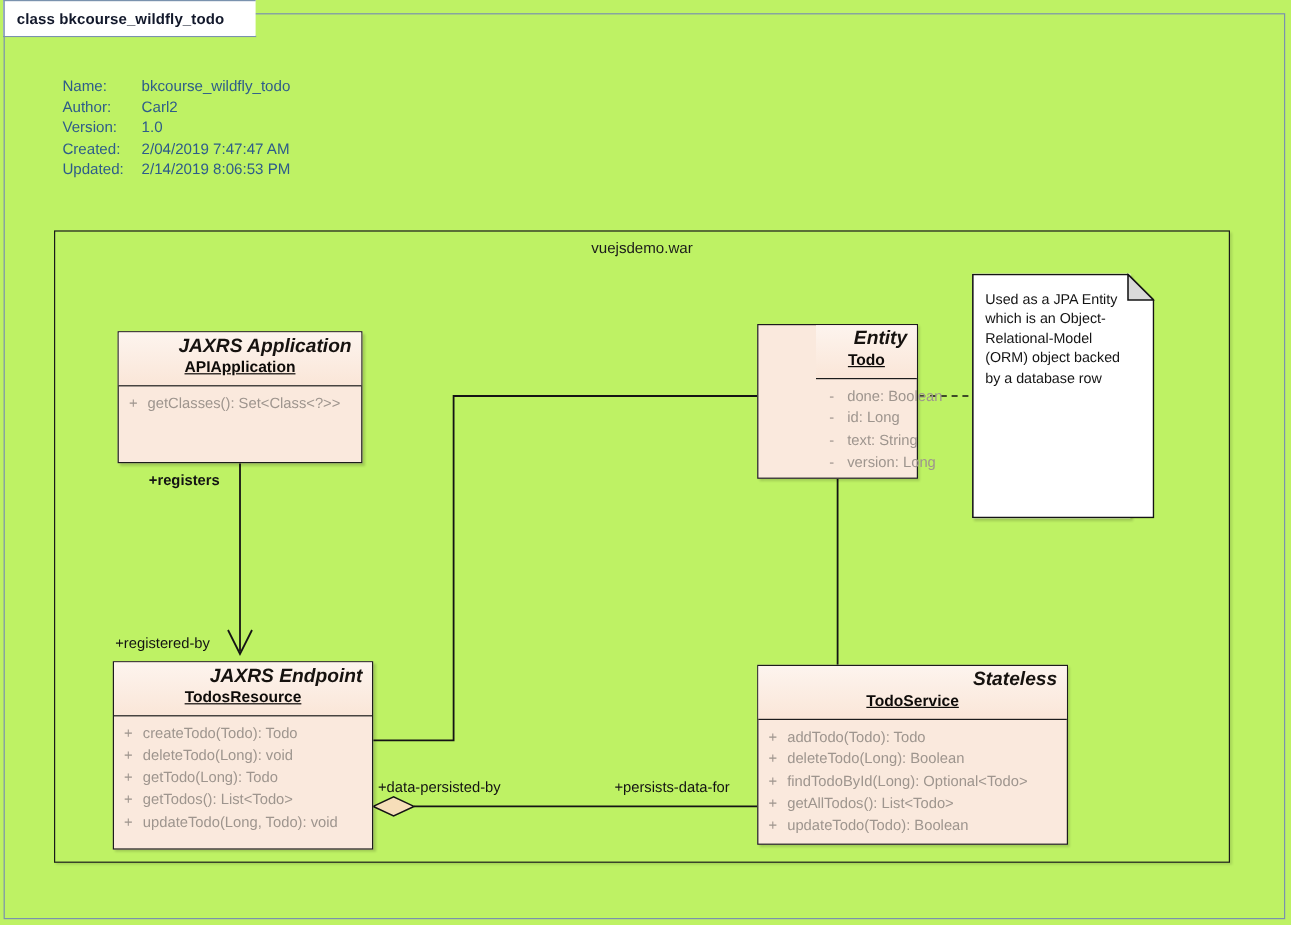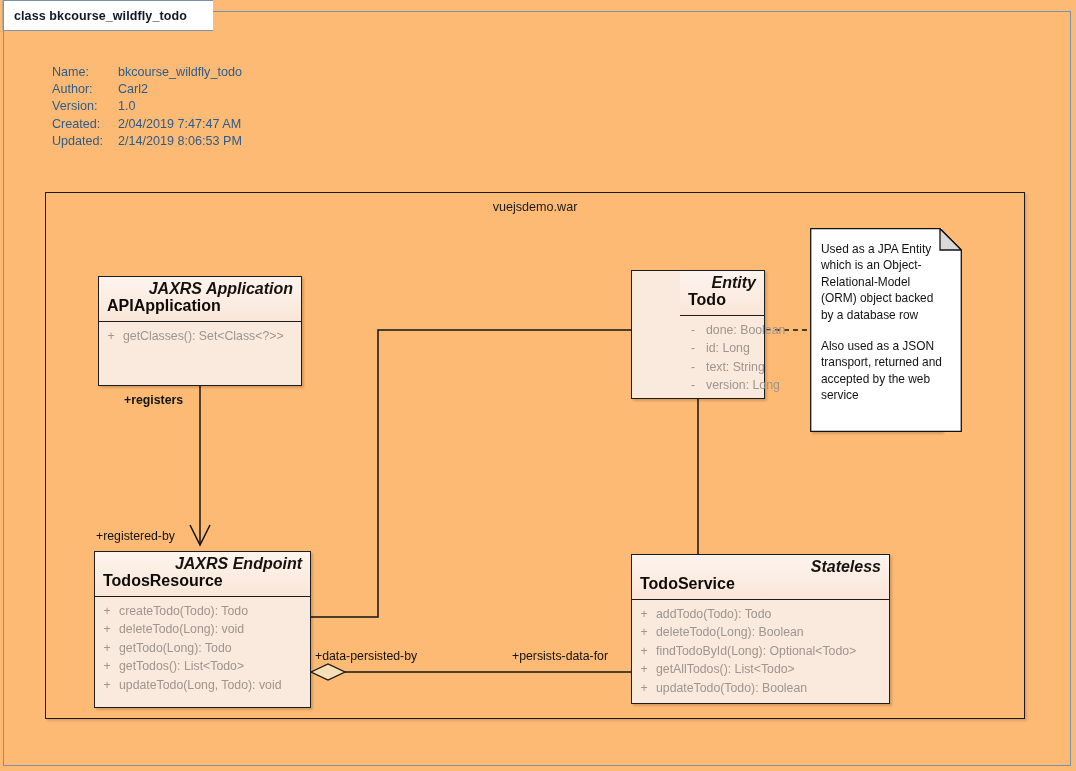--- a/index.html
+++ b/index.html
@@ -7,21 +7,21 @@
     padding: 0;
     background: #ffffff;
   }
   body {
     font-family: "Liberation Sans", sans-serif;
   }
   #canvas {
     position: relative;
     width: 1076px;
     height: 771px;
-    background: #fdba74;
+    background: #bef264;
     overflow: hidden;
   }
 
   
   .diagram-frame {
     position: absolute;
     left: 3px;
     top: 11px;
     width: 1068px;
     height: 755px;
@@ -106,24 +106,26 @@
   }
   .uml-stereo {
     text-align: right;
     font-size: 16px;
     font-style: italic;
     font-weight: bold;
     color: #16120f;
     line-height: 16px;
   }
   .uml-name {
-    font-size: 16px;
+    text-align: center;
+    font-size: 13px;
     font-weight: bold;
     color: #0e0b09;
     line-height: 18px;
+    text-decoration: underline;
   }
   .uml-body {
     padding: 5px 0 6px 0;
   }
   .member {
     display: flex;
     align-items: baseline;
     font-size: 12.3px;
     color: #9e958e;
     line-height: 18.4px;
@@ -337,17 +339,16 @@
     </div>
   </div>
 
   <div class="note">
     <svg width="152" height="204" viewBox="0 0 152 204">
       <path d="M 0.7 0.7 L 130 0.7 L 151.3 22 L 151.3 203.3 L 0.7 203.3 Z" fill="#ffffff" stroke="#141414" stroke-width="1.3"></path>
       <path d="M 130 0.7 L 130 22 L 151.3 22 Z" fill="#d9d9d9" stroke="#141414" stroke-width="1.3"></path>
     </svg>
     <div class="note-text">
       <p>Used as a JPA Entity which is an Object-Relational-Model (ORM) object backed by a database row</p>
-      <p>Also used as a JSON transport, returned and accepted by the web service</p>
     </div>
   </div>
 
 </div>
 
 </body></html>

